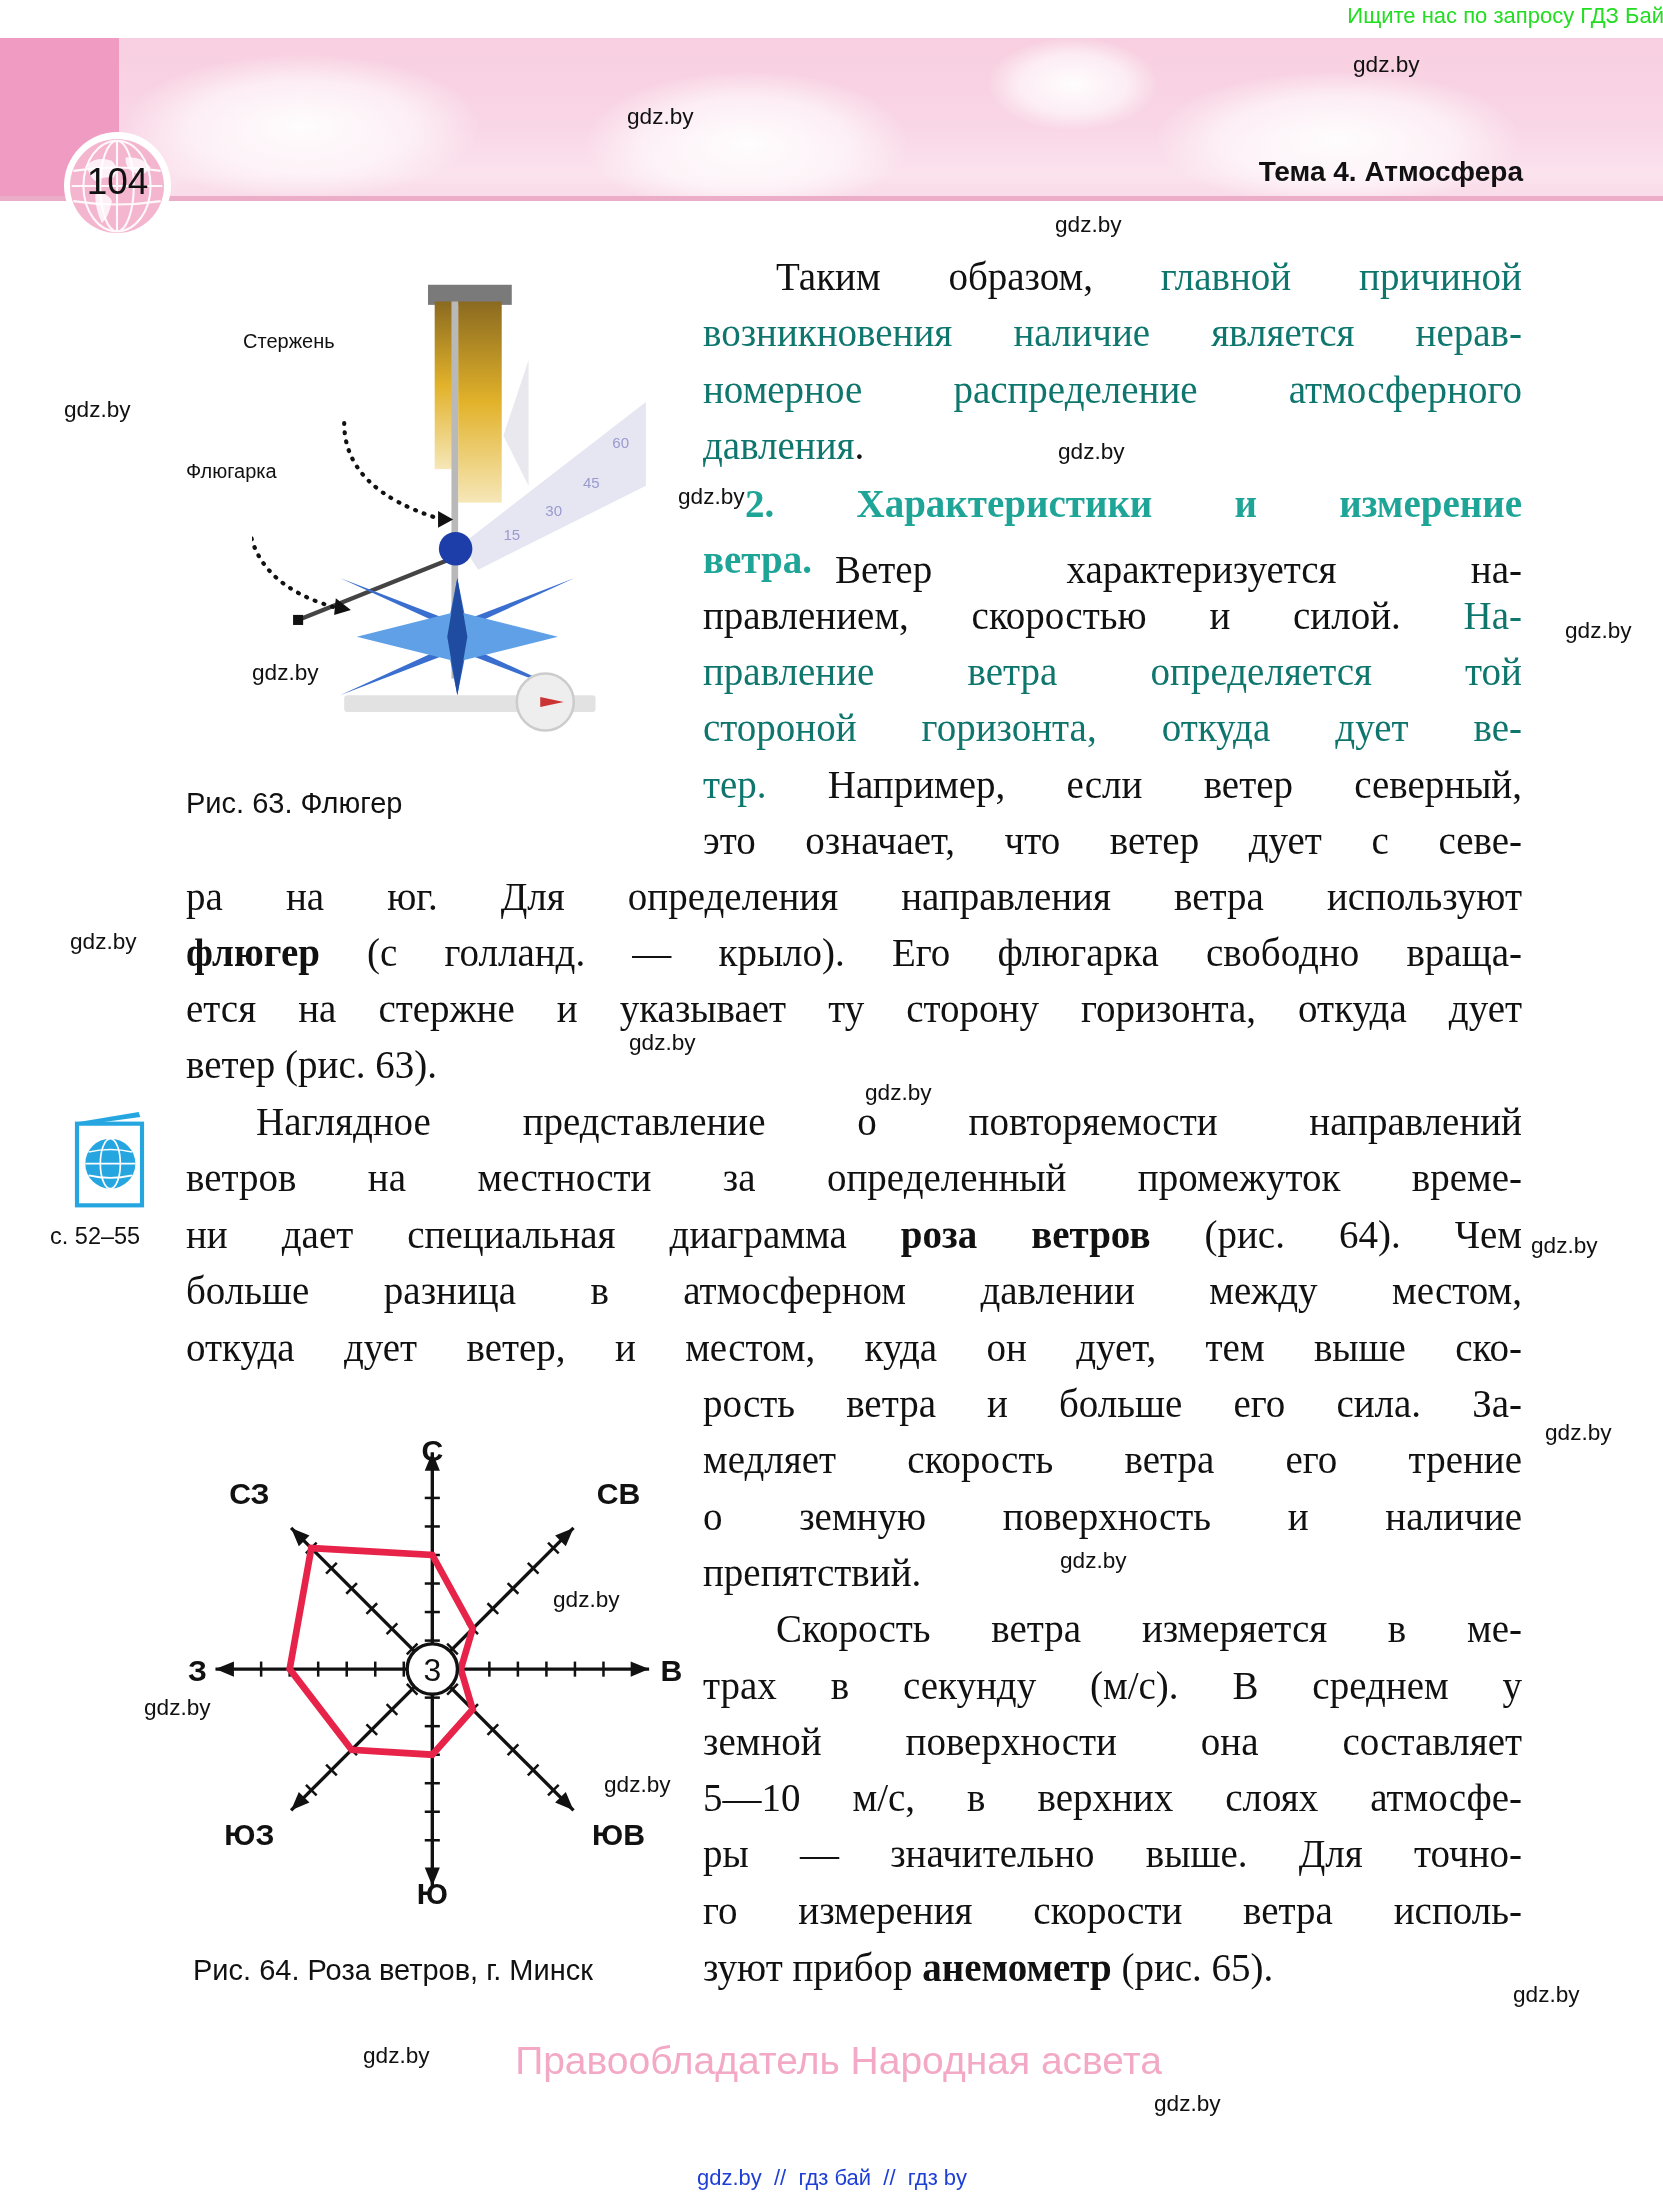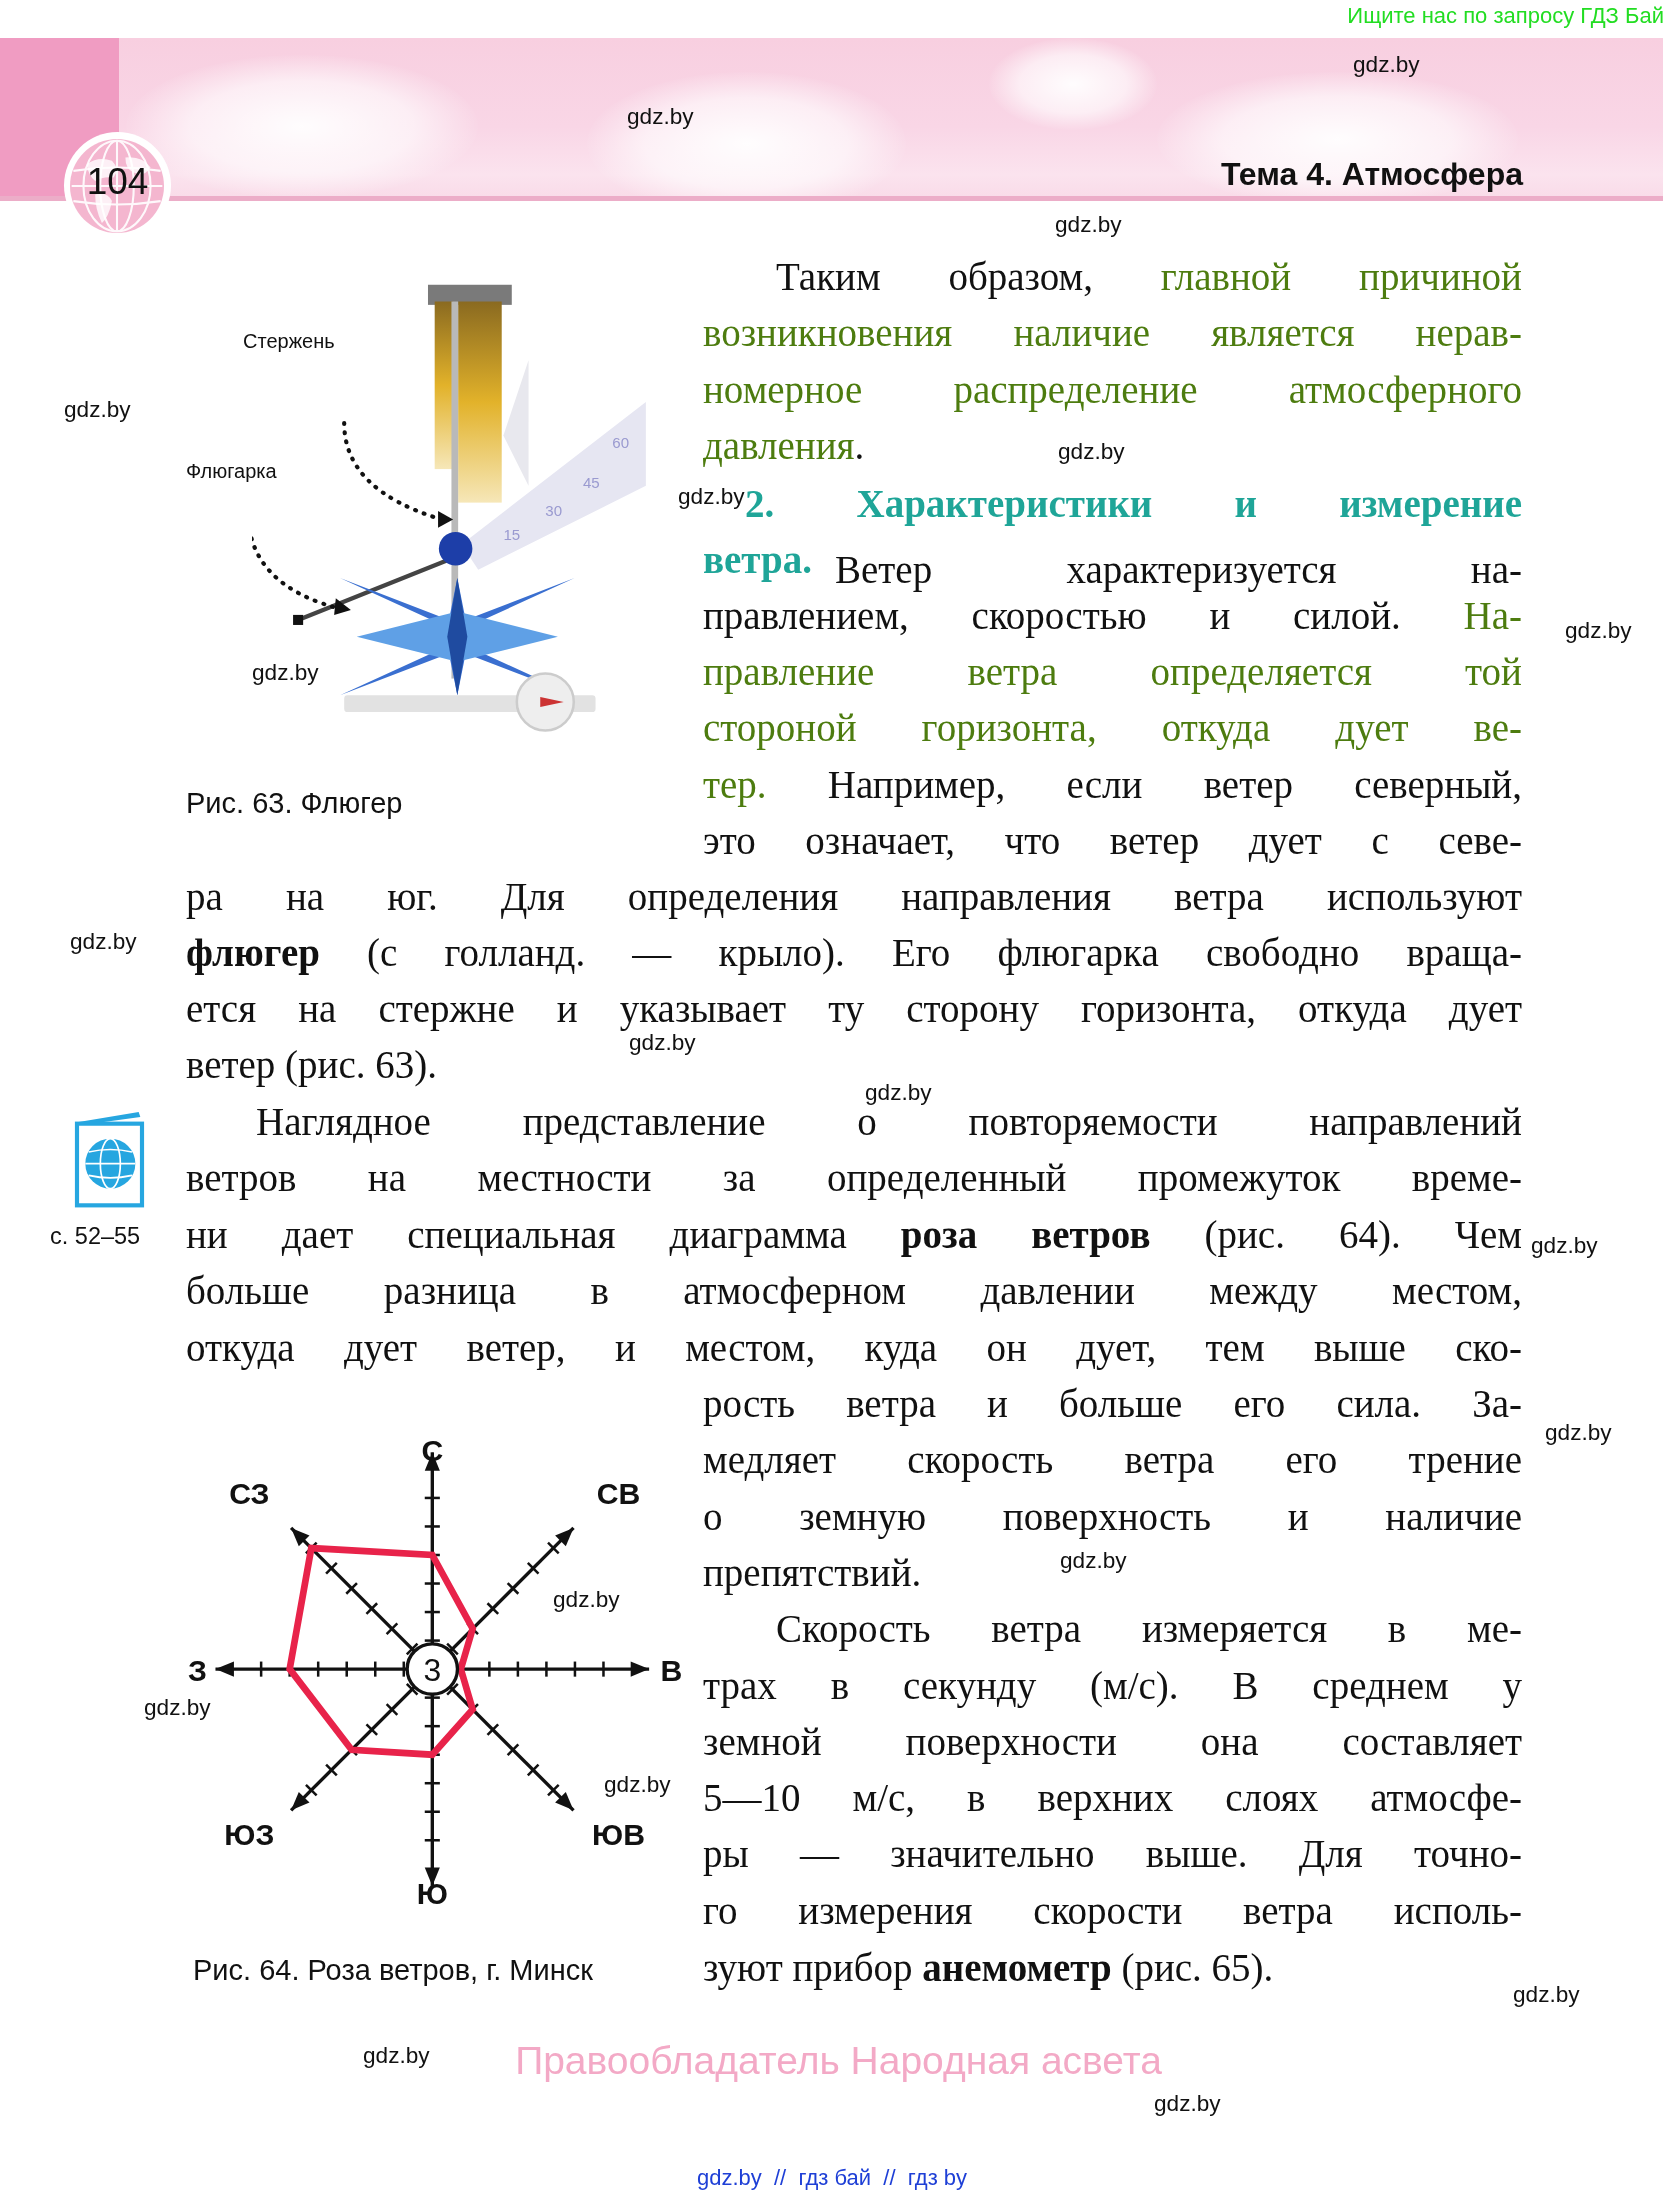--- a/index.html
+++ b/index.html
@@ -7,25 +7,25 @@
   .abs { position:absolute; }
   .top-banner { left:0; width:1664px; top:3.4px; text-align:right; font-family:"Liberation Sans", sans-serif; font-size:22px; color:#22dd22; }
   .header-band { left:0; top:38px; width:1664px; height:161px;
     background: linear-gradient(180deg,#f8cfe0 0%,#f9d6e6 55%,#fbe3ee 85%,#f9dbe8 100%); }
   .header-cloud { position:absolute; border-radius:50%; background:radial-gradient(ellipse at center, rgba(255,255,255,0.95) 0%, rgba(255,255,255,0.6) 45%, rgba(255,255,255,0) 72%); }
   .header-left { left:0; top:38px; width:119px; height:161px; background:#f09cc2; }
   .header-rule { left:0; top:196px; width:1664px; height:5px; background:#ecadc8; }
   .page-circle { left:64px; top:132px; width:107px; height:107px; border-radius:50%; background:#ffffff; }
   .page-globe { left:70px; top:139px; width:94px; height:94px; border-radius:50%; background:#f4b6cf; overflow:hidden; }
   .page-num { left:64px; top:161px; width:107px; text-align:center; font-family:"Liberation Sans", sans-serif; font-size:37px; color:#111; }
-  .topic { right:141px; top:156px; font-family:"Liberation Sans", sans-serif; font-weight:bold; font-size:32px; color:#111; }
+  .topic { right:141px; top:156px; font-family:"Liberation Sans", sans-serif; font-weight:bold; font-size:28px; color:#111; }
   .wm { font-family:"Liberation Sans", sans-serif; font-size:22.6px; color:#111; white-space:nowrap; }
   .line { position:absolute; font-size:39px; line-height:47px; white-space:nowrap; height:47px; text-align:justify; text-align-last:justify; }
   .line.last { text-align-last:left; }
-  .blue { color:#4d7c0f; }
+  .blue { color:#0f766e; }
   .teal { color:#1fa598; font-weight:bold; }
   .bold { font-weight:bold; }
   .fig-label { font-family:Liberation Sans, sans-serif; font-size:20px; color:#111; }
   .caption { font-family:"Liberation Sans", sans-serif; font-size:29px; color:#111; }
   .rose-label { font-family:"Liberation Sans", sans-serif; font-weight:bold; font-size:36px; fill:#111; }
   .copyright { left:0; width:1677px; top:2039px; text-align:center; font-family:"Liberation Sans", sans-serif; font-size:39px; color:#f3a9c6; }
   .bottom-links { left:0; width:1664px; top:2165px; text-align:center; font-family:"Liberation Sans", sans-serif; font-size:22px; color:#1e3fd6; }
   .atlas-ref { left:50px; top:1223px; font-family:"Liberation Sans", sans-serif; font-size:23.5px; color:#111; }
 </style>
 </head>

